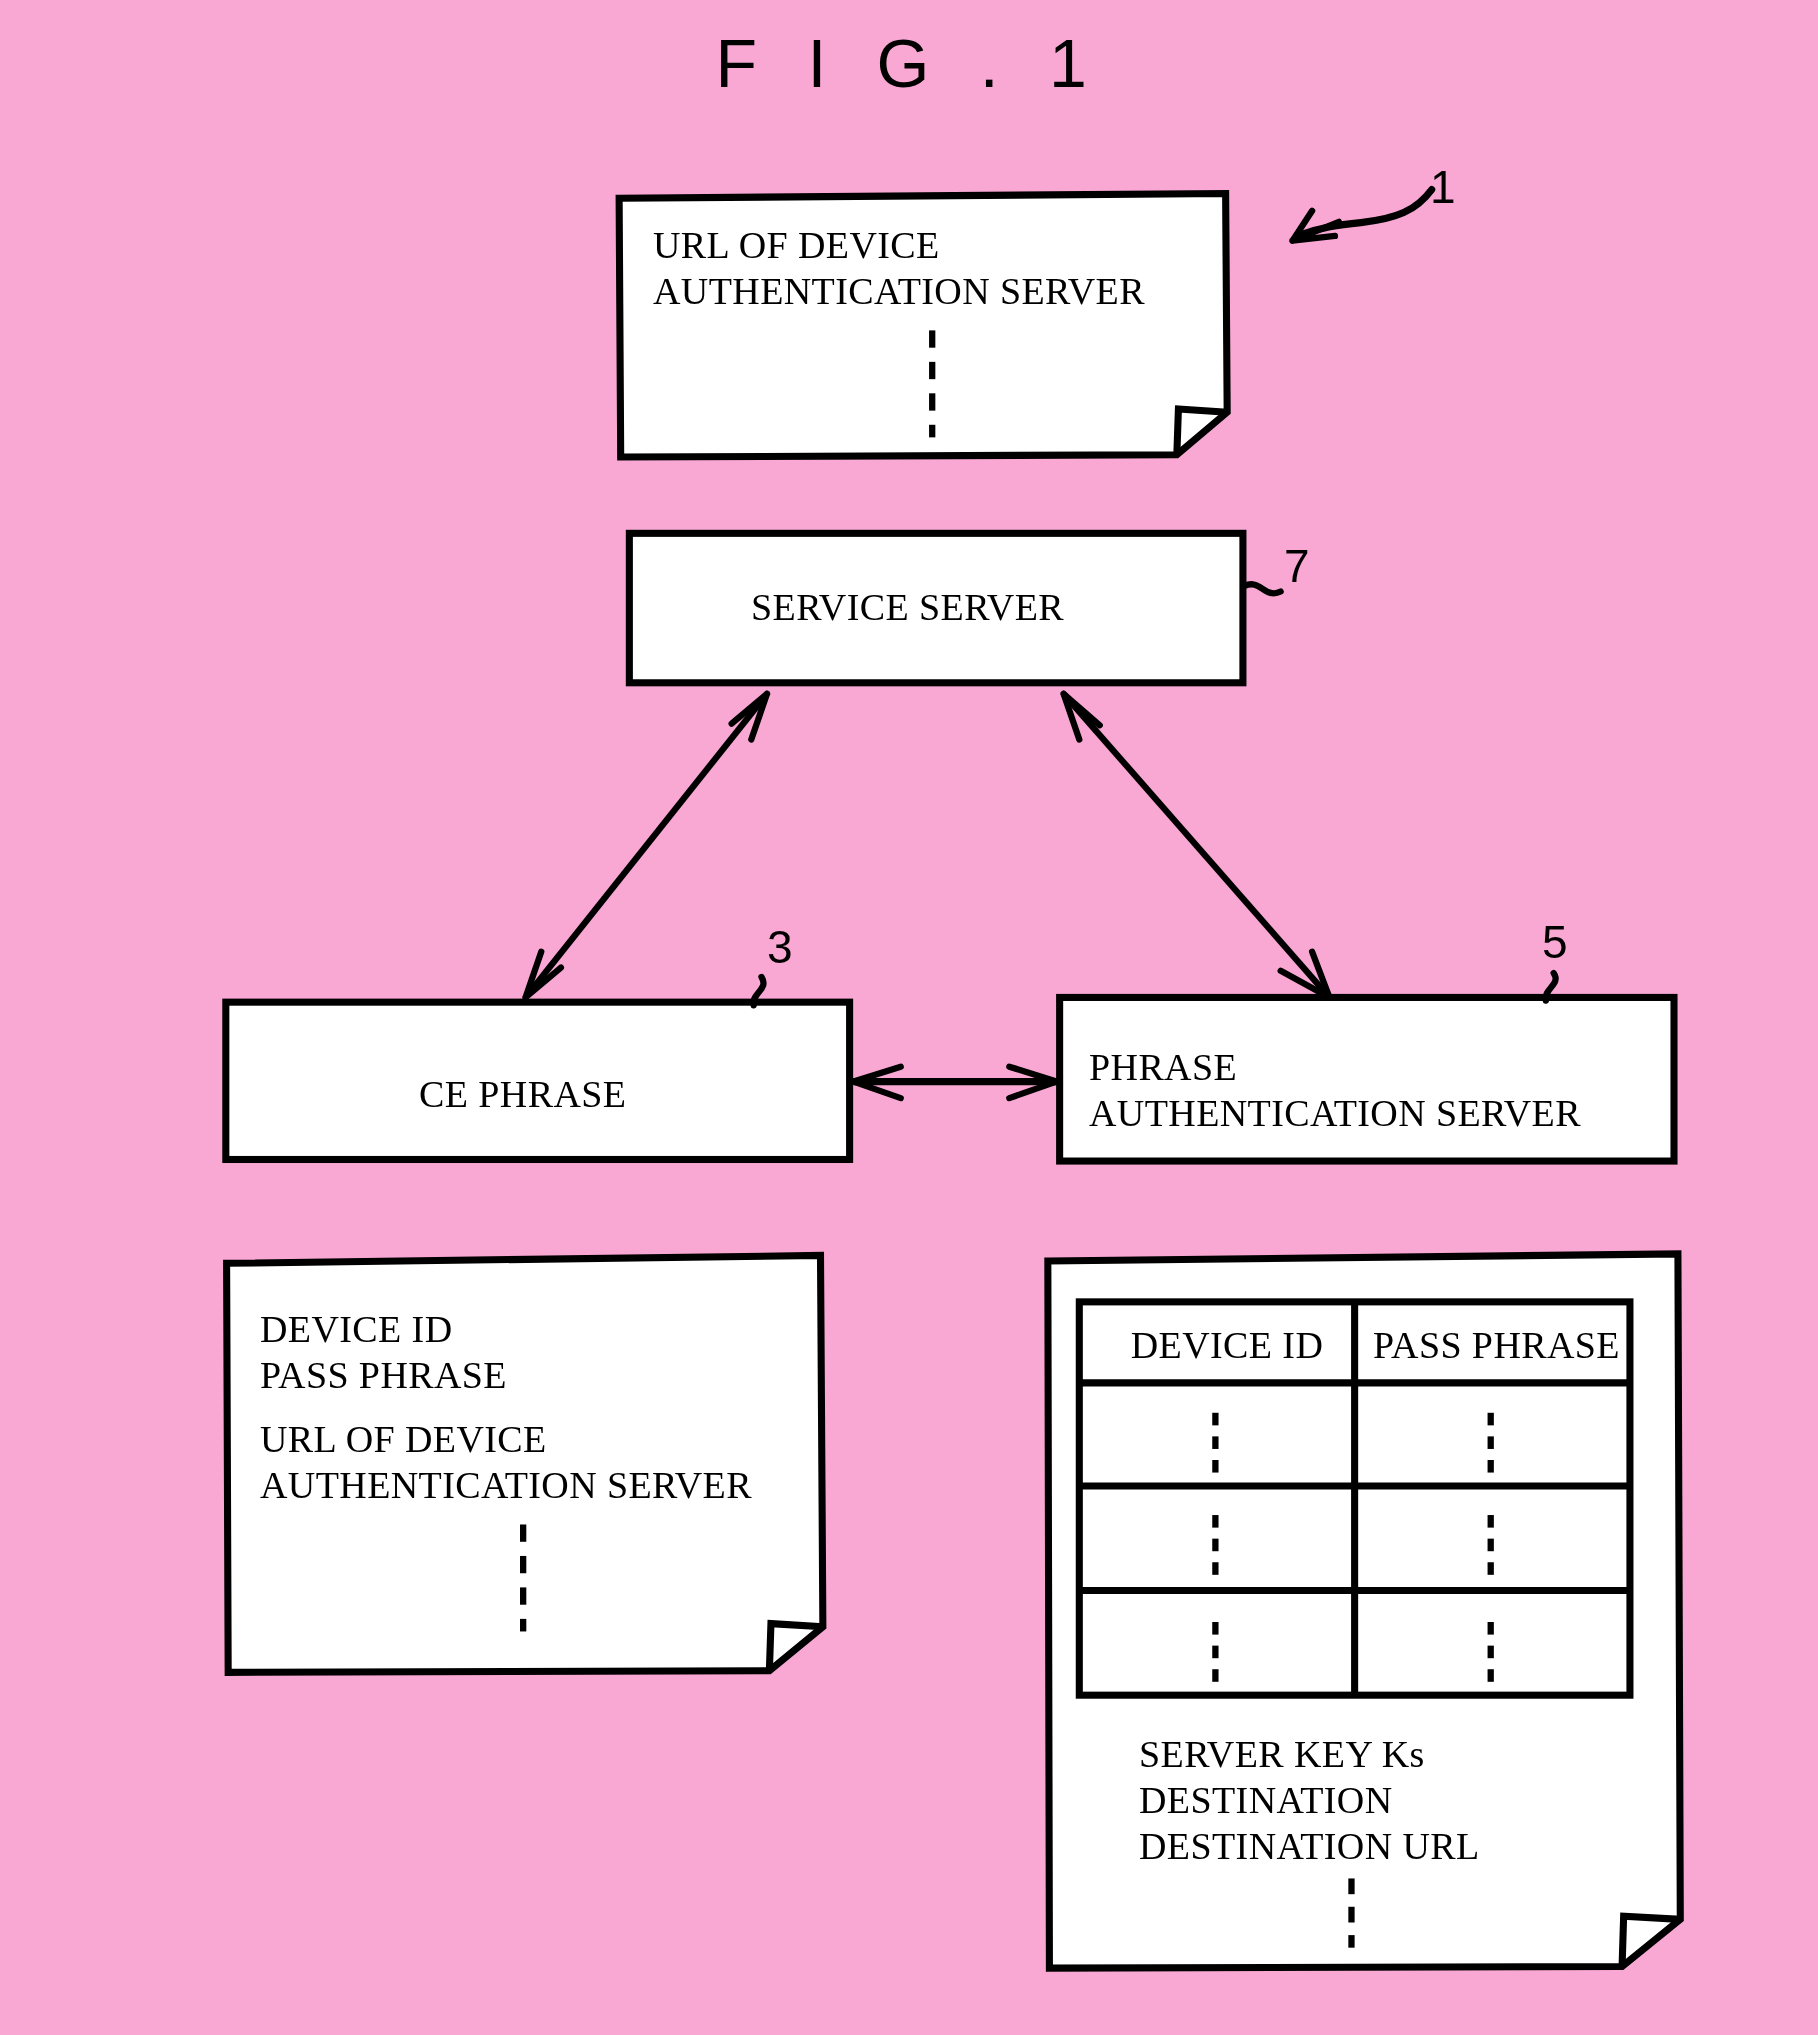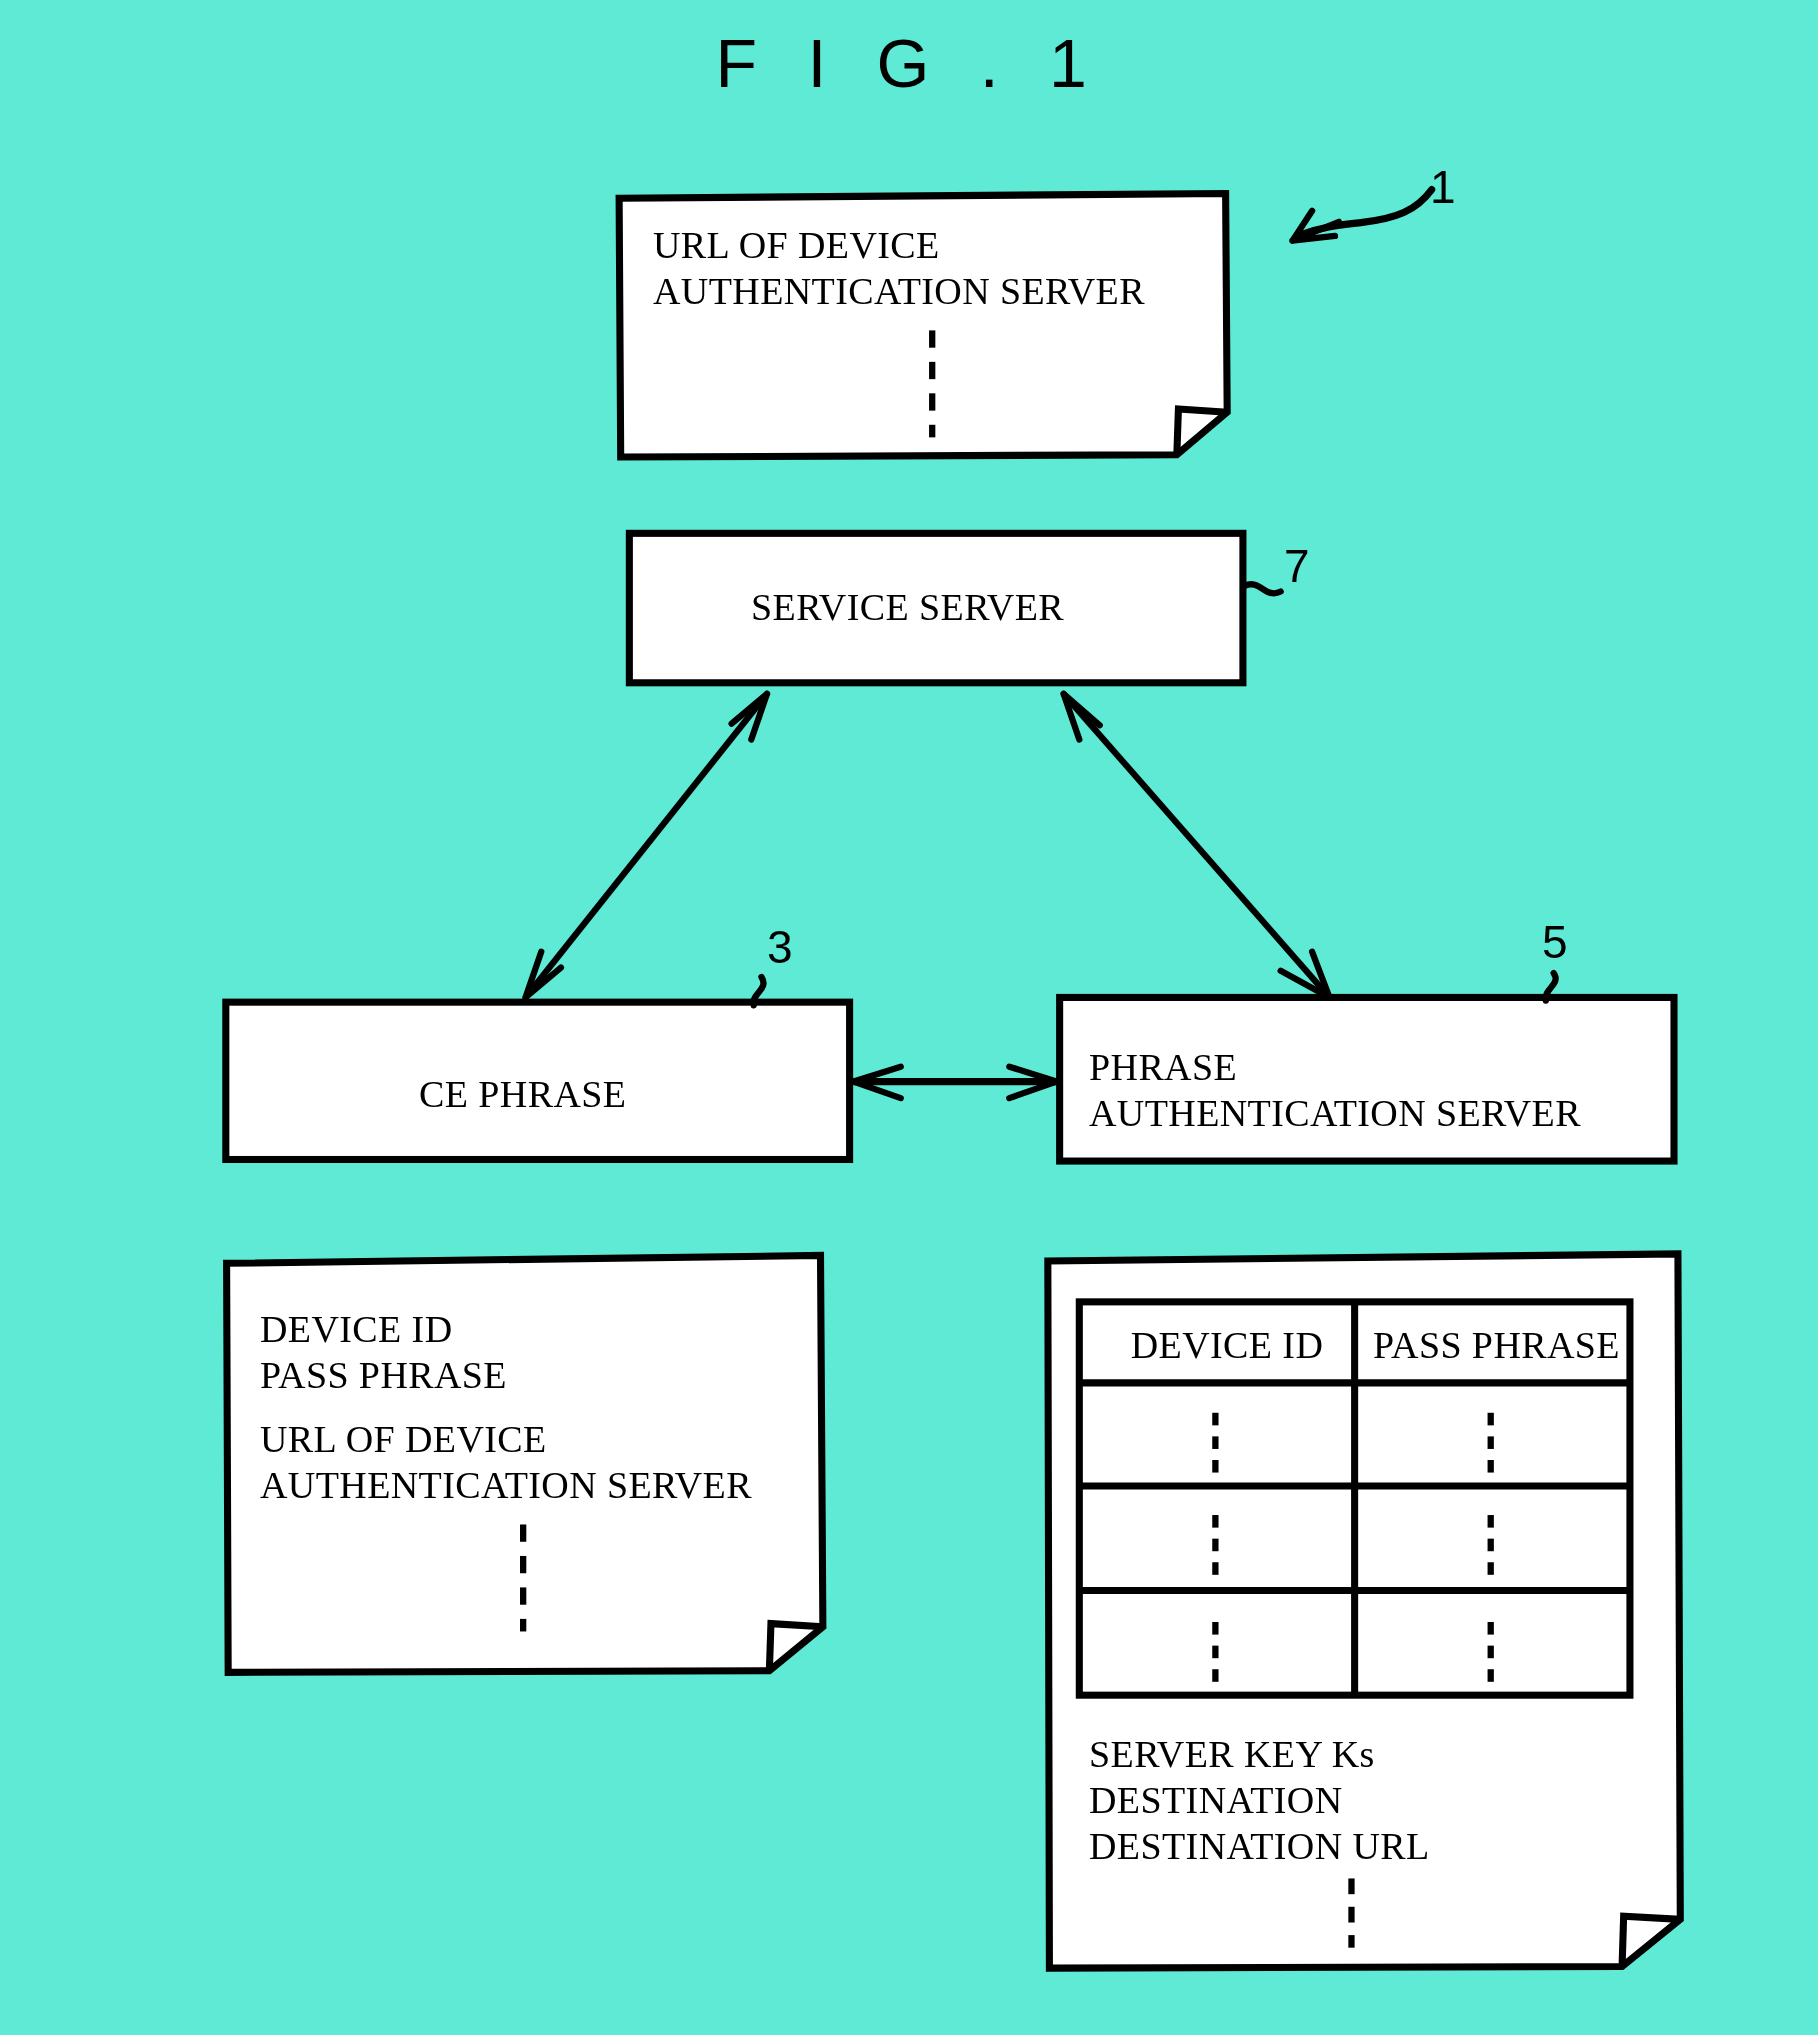--- a/index.html
+++ b/index.html
@@ -9,21 +9,21 @@
     background: #ffffff;
   }
   body {
     font-family: "Liberation Sans", sans-serif;
     color: #000000;
   }
   #figure-root {
     position: relative;
     width: 1818px;
     height: 2035px;
-    background: #5eead4;
+    background: #f9a8d4;
     overflow: hidden;
   }
   #figure-svg {
     position: absolute;
     left: 0;
     top: 0;
     width: 1818px;
     height: 2035px;
   }
   .fig-title {
@@ -51,21 +51,21 @@
     font-size: 46px;
     line-height: 46px;
   }
   
   #top-doc-label      { left: 653px;  top: 222px; }
   #service-label      { left: 751px;  top: 584px; }
   #ce-label           { left: 419px;  top: 1071px; }
   #das-label          { left: 1089px; top: 1044px; }
   #ce-store-label     { left: 260px;  top: 1306px; }
   #ce-store-label-2   { left: 260px;  top: 1416px; }
-  #das-store-label    { left: 1089px; top: 1731px; }
+  #das-store-label    { left: 1139px; top: 1731px; }
   #th-device-id       { left: 1101px; top: 1322px; width: 252px; text-align:center; }
   #th-pass-phrase     { left: 1363px; top: 1322px; width: 267px; text-align:center; }
 
   #ref-1 { left: 1430px; top: 164px; }
   #ref-7 { left: 1284px; top: 543px; }
   #ref-3 { left: 767px;  top: 924px; }
   #ref-5 { left: 1542px; top: 919px; }
 </style>
 </head>
 <body>

